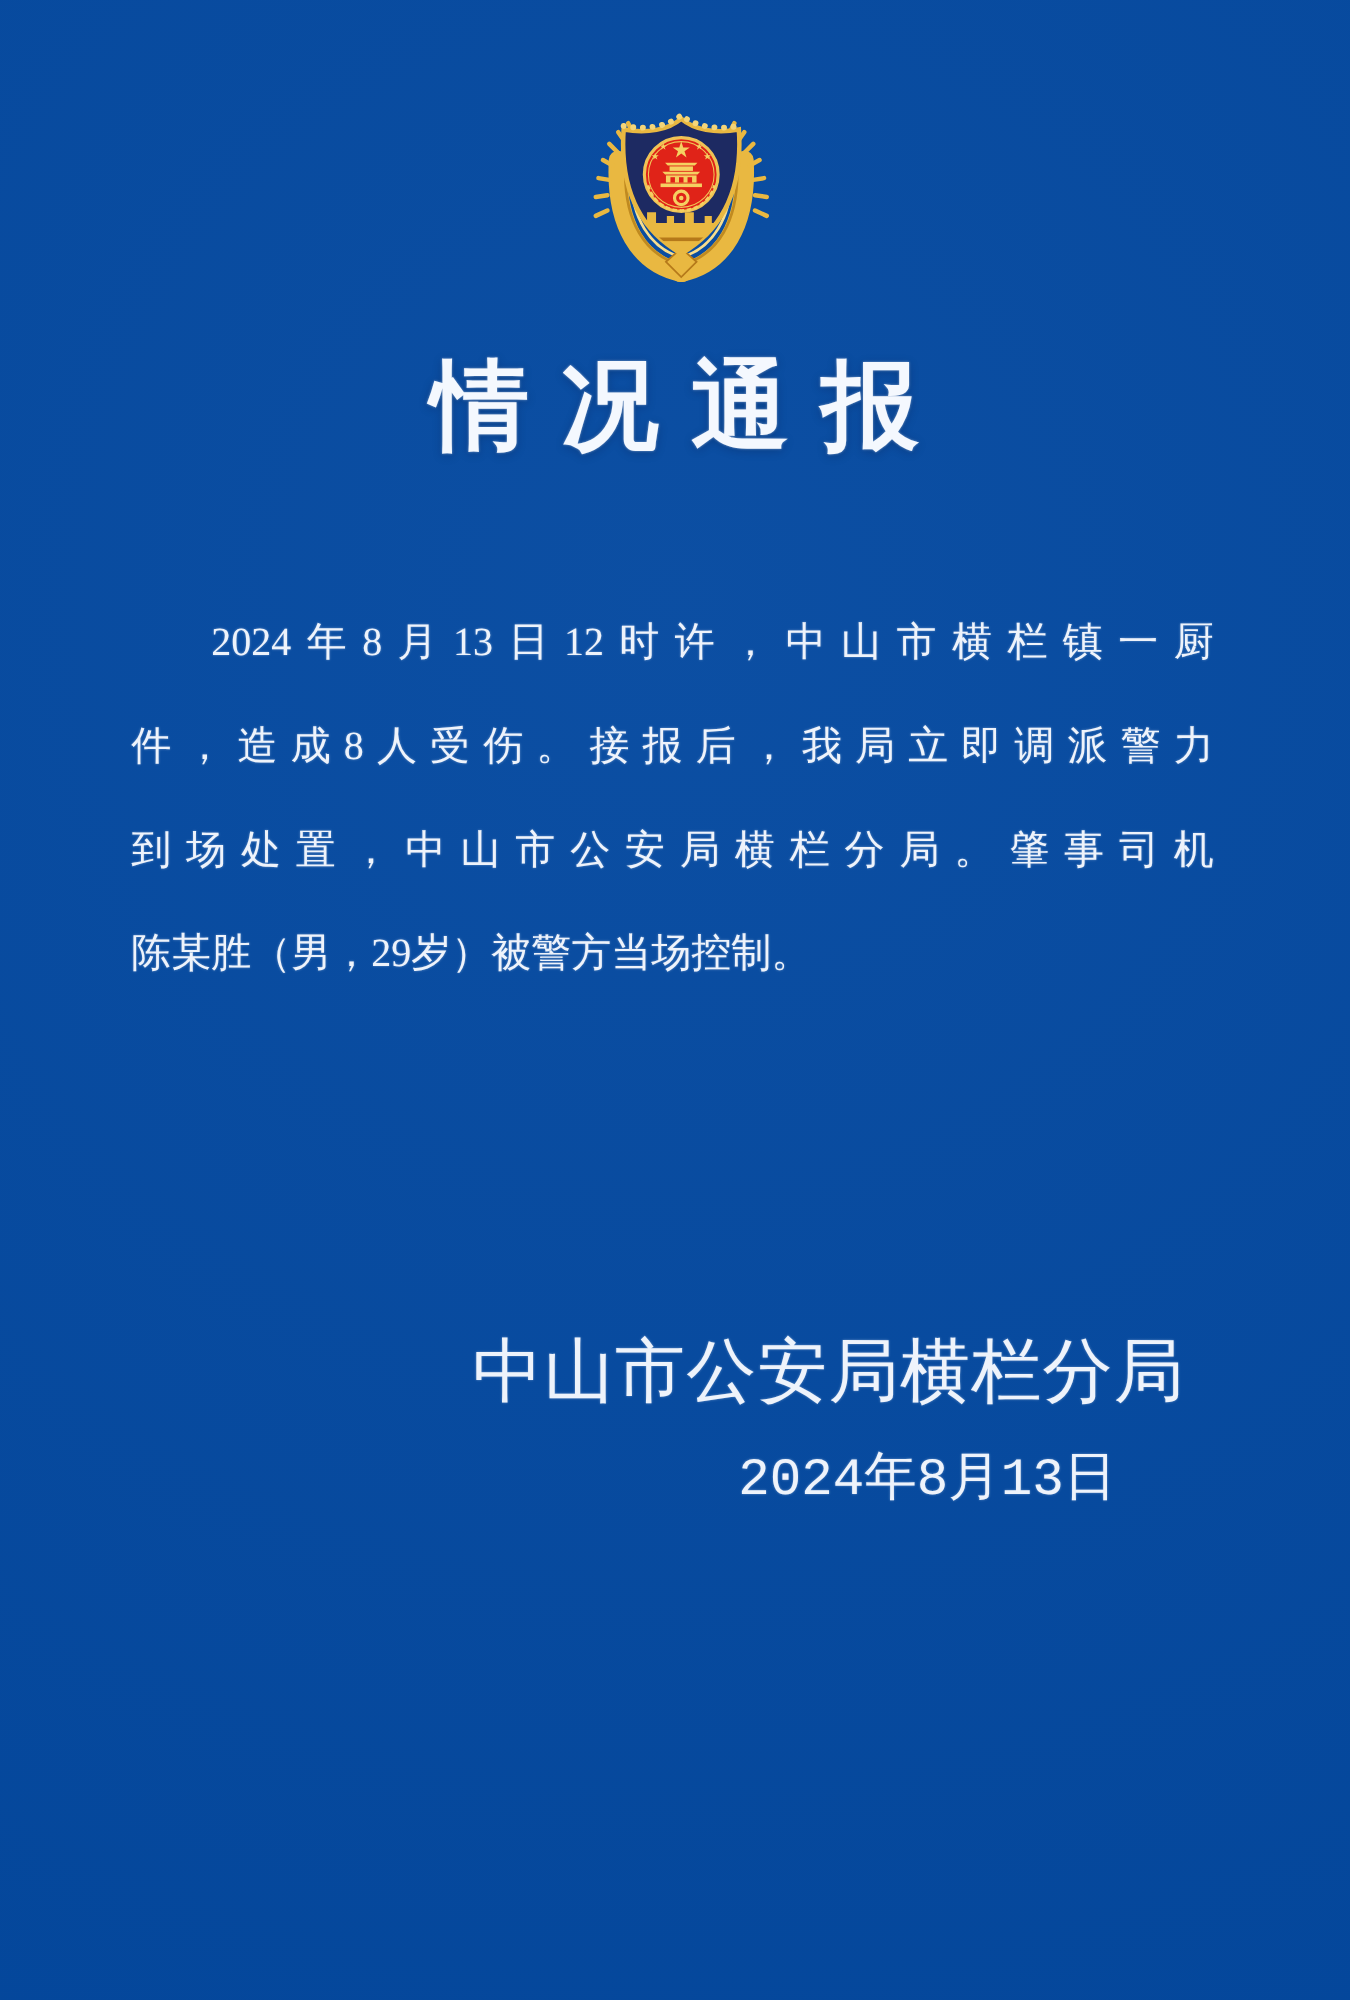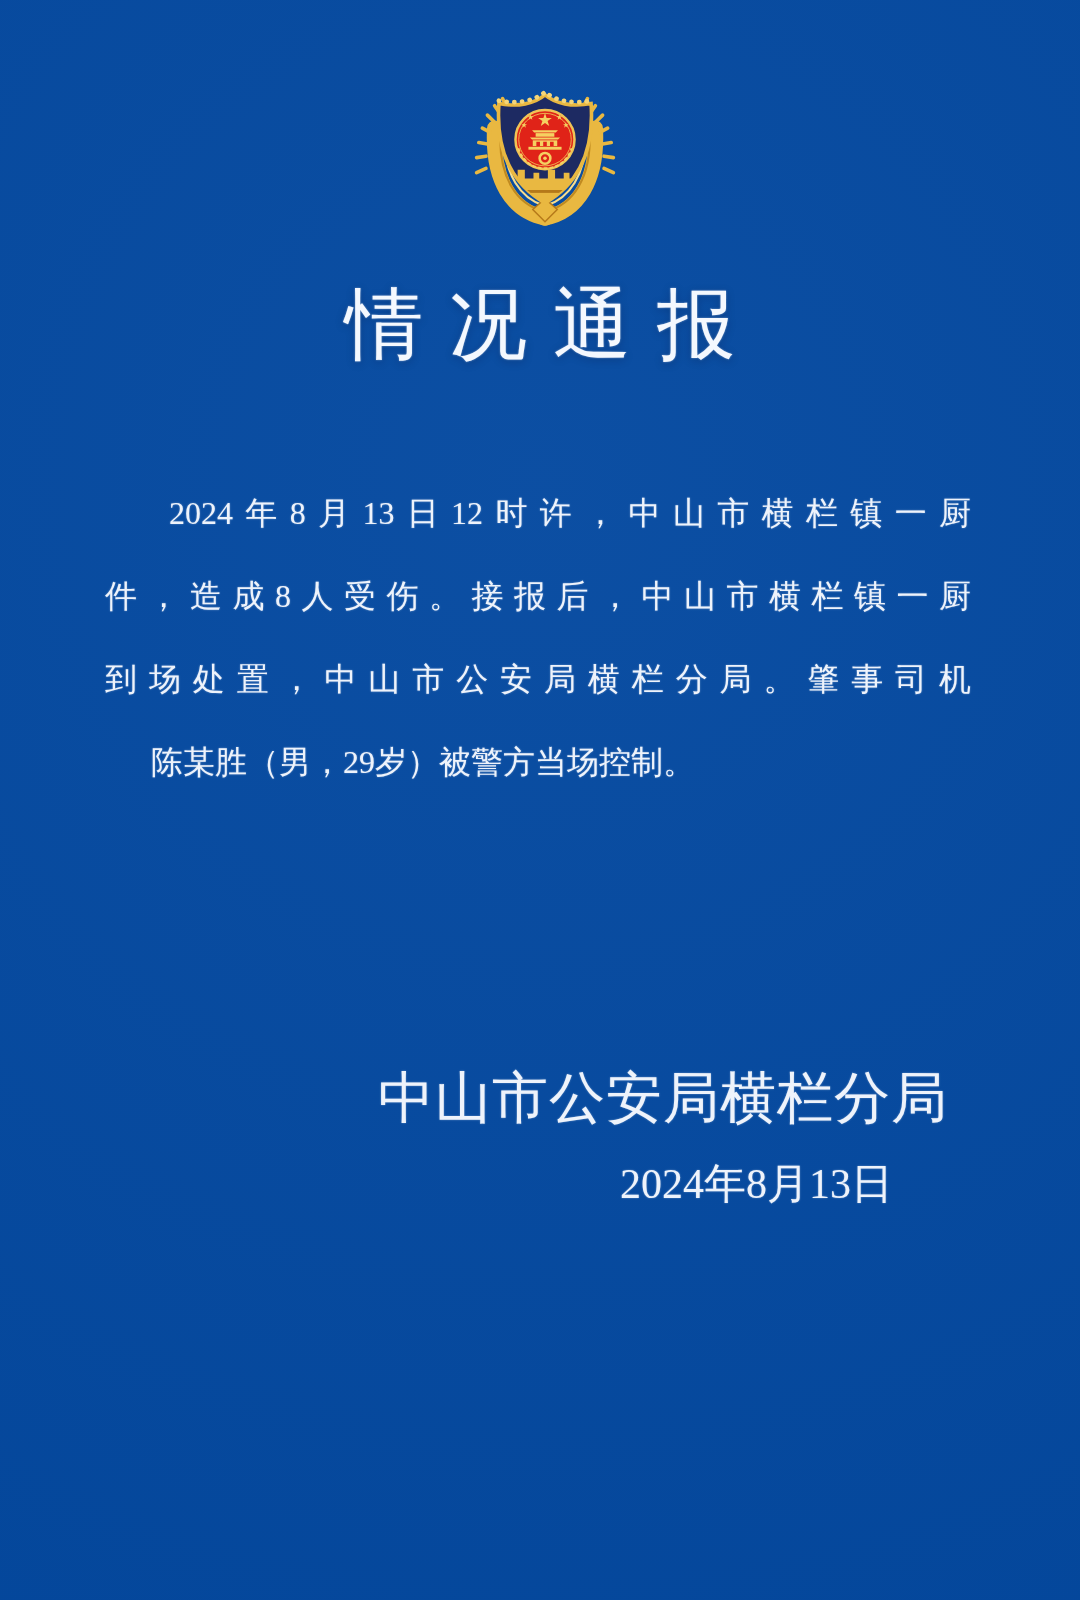--- a/index.html
+++ b/index.html
@@ -26,57 +26,58 @@
   }
   .emblem svg { width: 100%; height: 100%; display: block; }
   .title {
     position: absolute;
     top: 282px;
     left: 0;
     width: 1080px;
     text-align: center;
     font-size: 78px;
     line-height: 86px;
-    font-weight: 400;
+    font-weight: 700;
     color: #f4f8fe;
     letter-spacing: 26px;
     padding-left: 26px;
     text-shadow: 0 0 2px rgba(235,243,255,0.55), 0 2px 8px rgba(0,15,50,0.25);
   }
   .body-text {
     position: absolute;
     top: 472px;
     left: 105px;
     width: 866px;
     color: #eef3fb;
     font-size: 32px;
     line-height: 83px;
     text-shadow: 0 0 2px rgba(230,240,255,0.45);
   }
   .bline { text-align: justify; text-align-last: justify; }
-  .bline.last { text-align-last: left; margin-left: 46px; }
+  .bline.last { text-align-last: left; }
   .bline.indent { text-indent: 2em; }
   .sig-issuer {
     position: absolute;
     top: 1076px;
     right: 132px;
     color: #eef3fb;
     font-size: 56px;
     line-height: 44px;
     letter-spacing: 1px;
     text-shadow: 0 0 2px rgba(230,240,255,0.45);
   }
   .sig-date {
     position: absolute;
     top: 1162px;
     right: 187px;
     color: #eef3fb;
     font-size: 42px;
     line-height: 44px;
     text-shadow: 0 0 2px rgba(230,240,255,0.45);
+    font-family: Liberation Mono, monospace;
   }
 </style>
 </head>
 <body>
 
 <div class="poster">
 
   <div class="emblem">
     <svg viewBox="0 0 200 200" aria-hidden="true">
       <defs>
@@ -123,21 +124,21 @@
       <path d="M63,92 C68,109 82,120 100,120 C118,120 132,109 137,92" fill="none" stroke="#f5d061" stroke-width="3" stroke-dasharray="5 3"></path>
       <circle cx="100" cy="106" r="7.5" fill="none" stroke="#f5d061" stroke-width="3.5"></circle>
       <circle cx="100" cy="106" r="2.5" fill="#f5d061"></circle>
     </svg>
   </div>
 
   <h1 class="title">情况通报</h1>
 
   <div class="body-text">
     <div class="bline indent">2024年8月13日12时许，中山市横栏镇一厨</div>
-    <div class="bline">件，造成8人受伤。接报后，中山市横栏镇一厨</div>
+    <div class="bline">件，造成8人受伤。接报后，我局立即调派警力</div>
     <div class="bline">到场处置，中山市公安局横栏分局。肇事司机</div>
     <div class="bline last">陈某胜（男，29岁）被警方当场控制。</div>
   </div>
 
   <div class="sig-issuer">中山市公安局横栏分局</div>
   <div class="sig-date">2024年8月13日</div>
 
 </div>
 
 </body></html>

